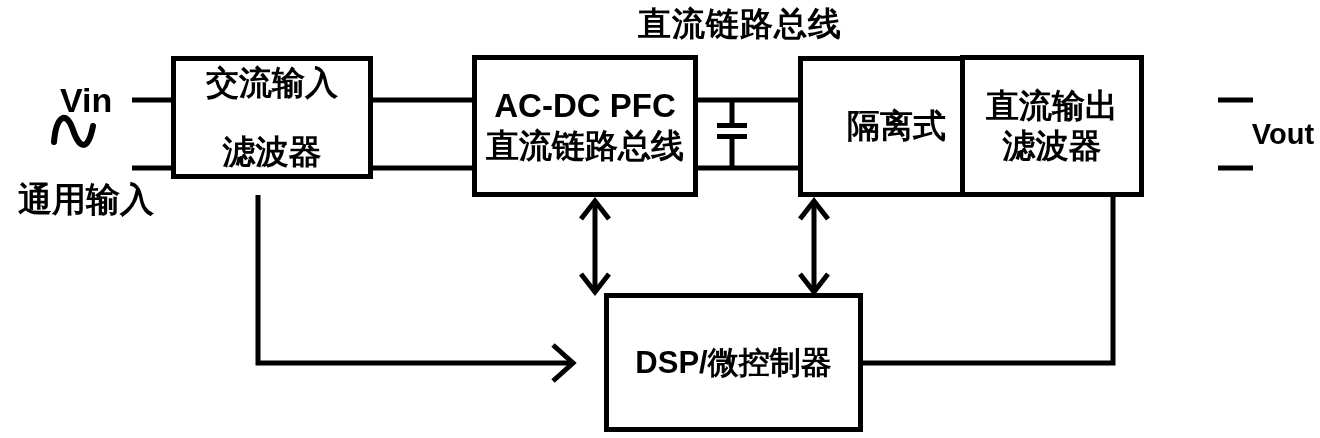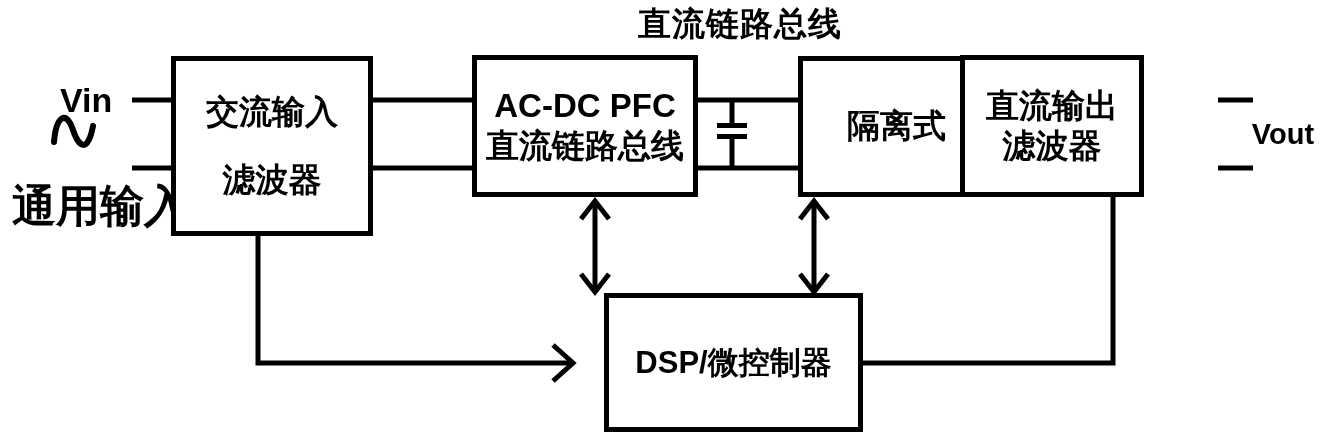--- a/index.html
+++ b/index.html
@@ -24,34 +24,34 @@
     display:flex;
     flex-direction:column;
     align-items:center;
     justify-content:center;
     text-align:center;
     font-size:33px;
     font-weight:700;
     line-height:1.22;
     z-index:2;
   }
-  #block-ac-input-filter { left:171px; top:56px;  width:202px; height:180px;gap:28px; }
+  #block-ac-input-filter { left:171px; top:56px;  width:202px; height:123px;gap:28px; }
   #block-acdc-pfc-boost  { left:472px; top:55px;  width:226px; height:142px; }
   #block-isolated-dcdc   { left:798px; top:56px;  width:197px; height:141px; line-height:1.18;gap:44px; }
   #block-dc-output-filter{ left:960px;top:55px;  width:184px; height:142px; }
   #block-dsp-mcu         { left:604px; top:293px; width:259px; height:139px; font-size:31px; }
   .label{
     position:absolute;
     font-weight:700;
     white-space:nowrap;
     z-index:2;
   }
   #diagram-title{ left:560px; top:2px; width:360px; text-align:center; font-size:33px; letter-spacing:1px; }
   #vin-label    { left:60px;  top:81px;  width:80px; text-align:left; font-size:34px; }
-  #universal-input-label{ left:12px; top:177px; width:142px; text-align:left; font-size:44px; }
+  #universal-input-label{ left:12px; top:177px; width:142px; text-align:right; font-size:34px; }
   #vout-label   { left:1243px;top:118px; width:80px; text-align:center; font-size:29px; }
 </style>
 </head>
 <body>
 
 <div id="canvas">
 
   <svg id="connector-layer" width="1320" height="438" viewBox="0 0 1320 438" xmlns="http://www.w3.org/2000/svg">
     <g stroke="#000000" stroke-width="5" fill="none" stroke-linejoin="miter">
 

